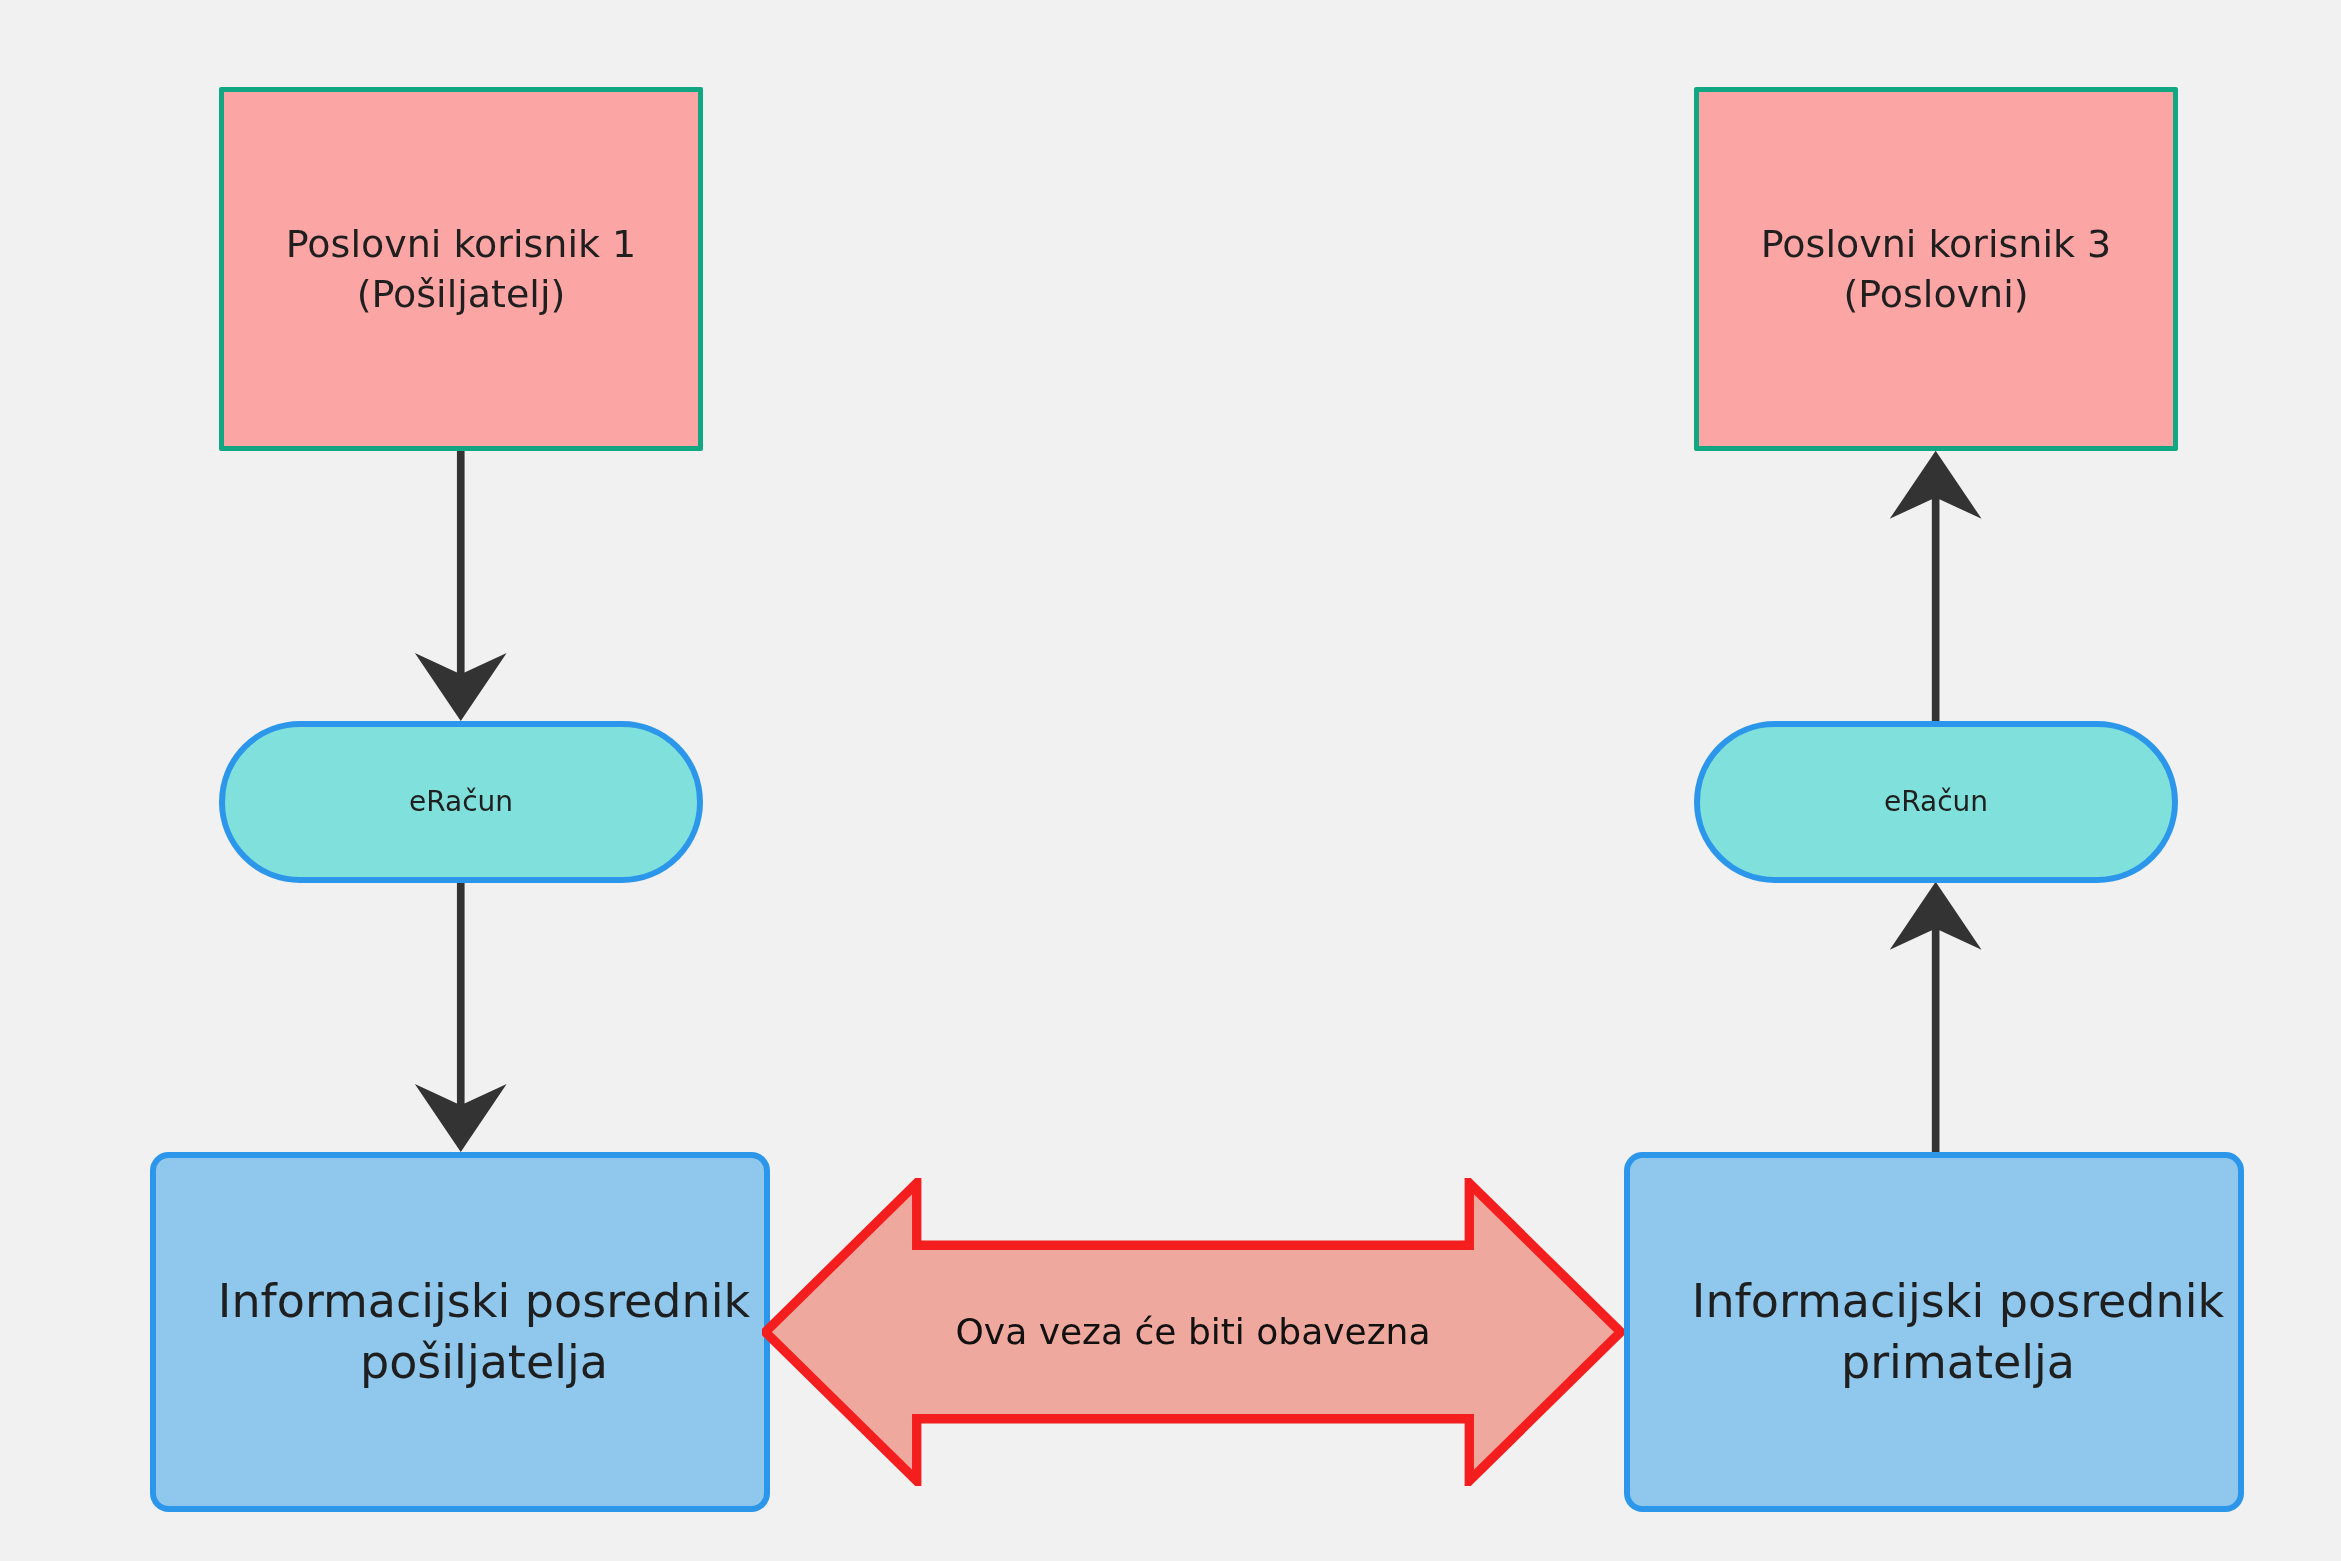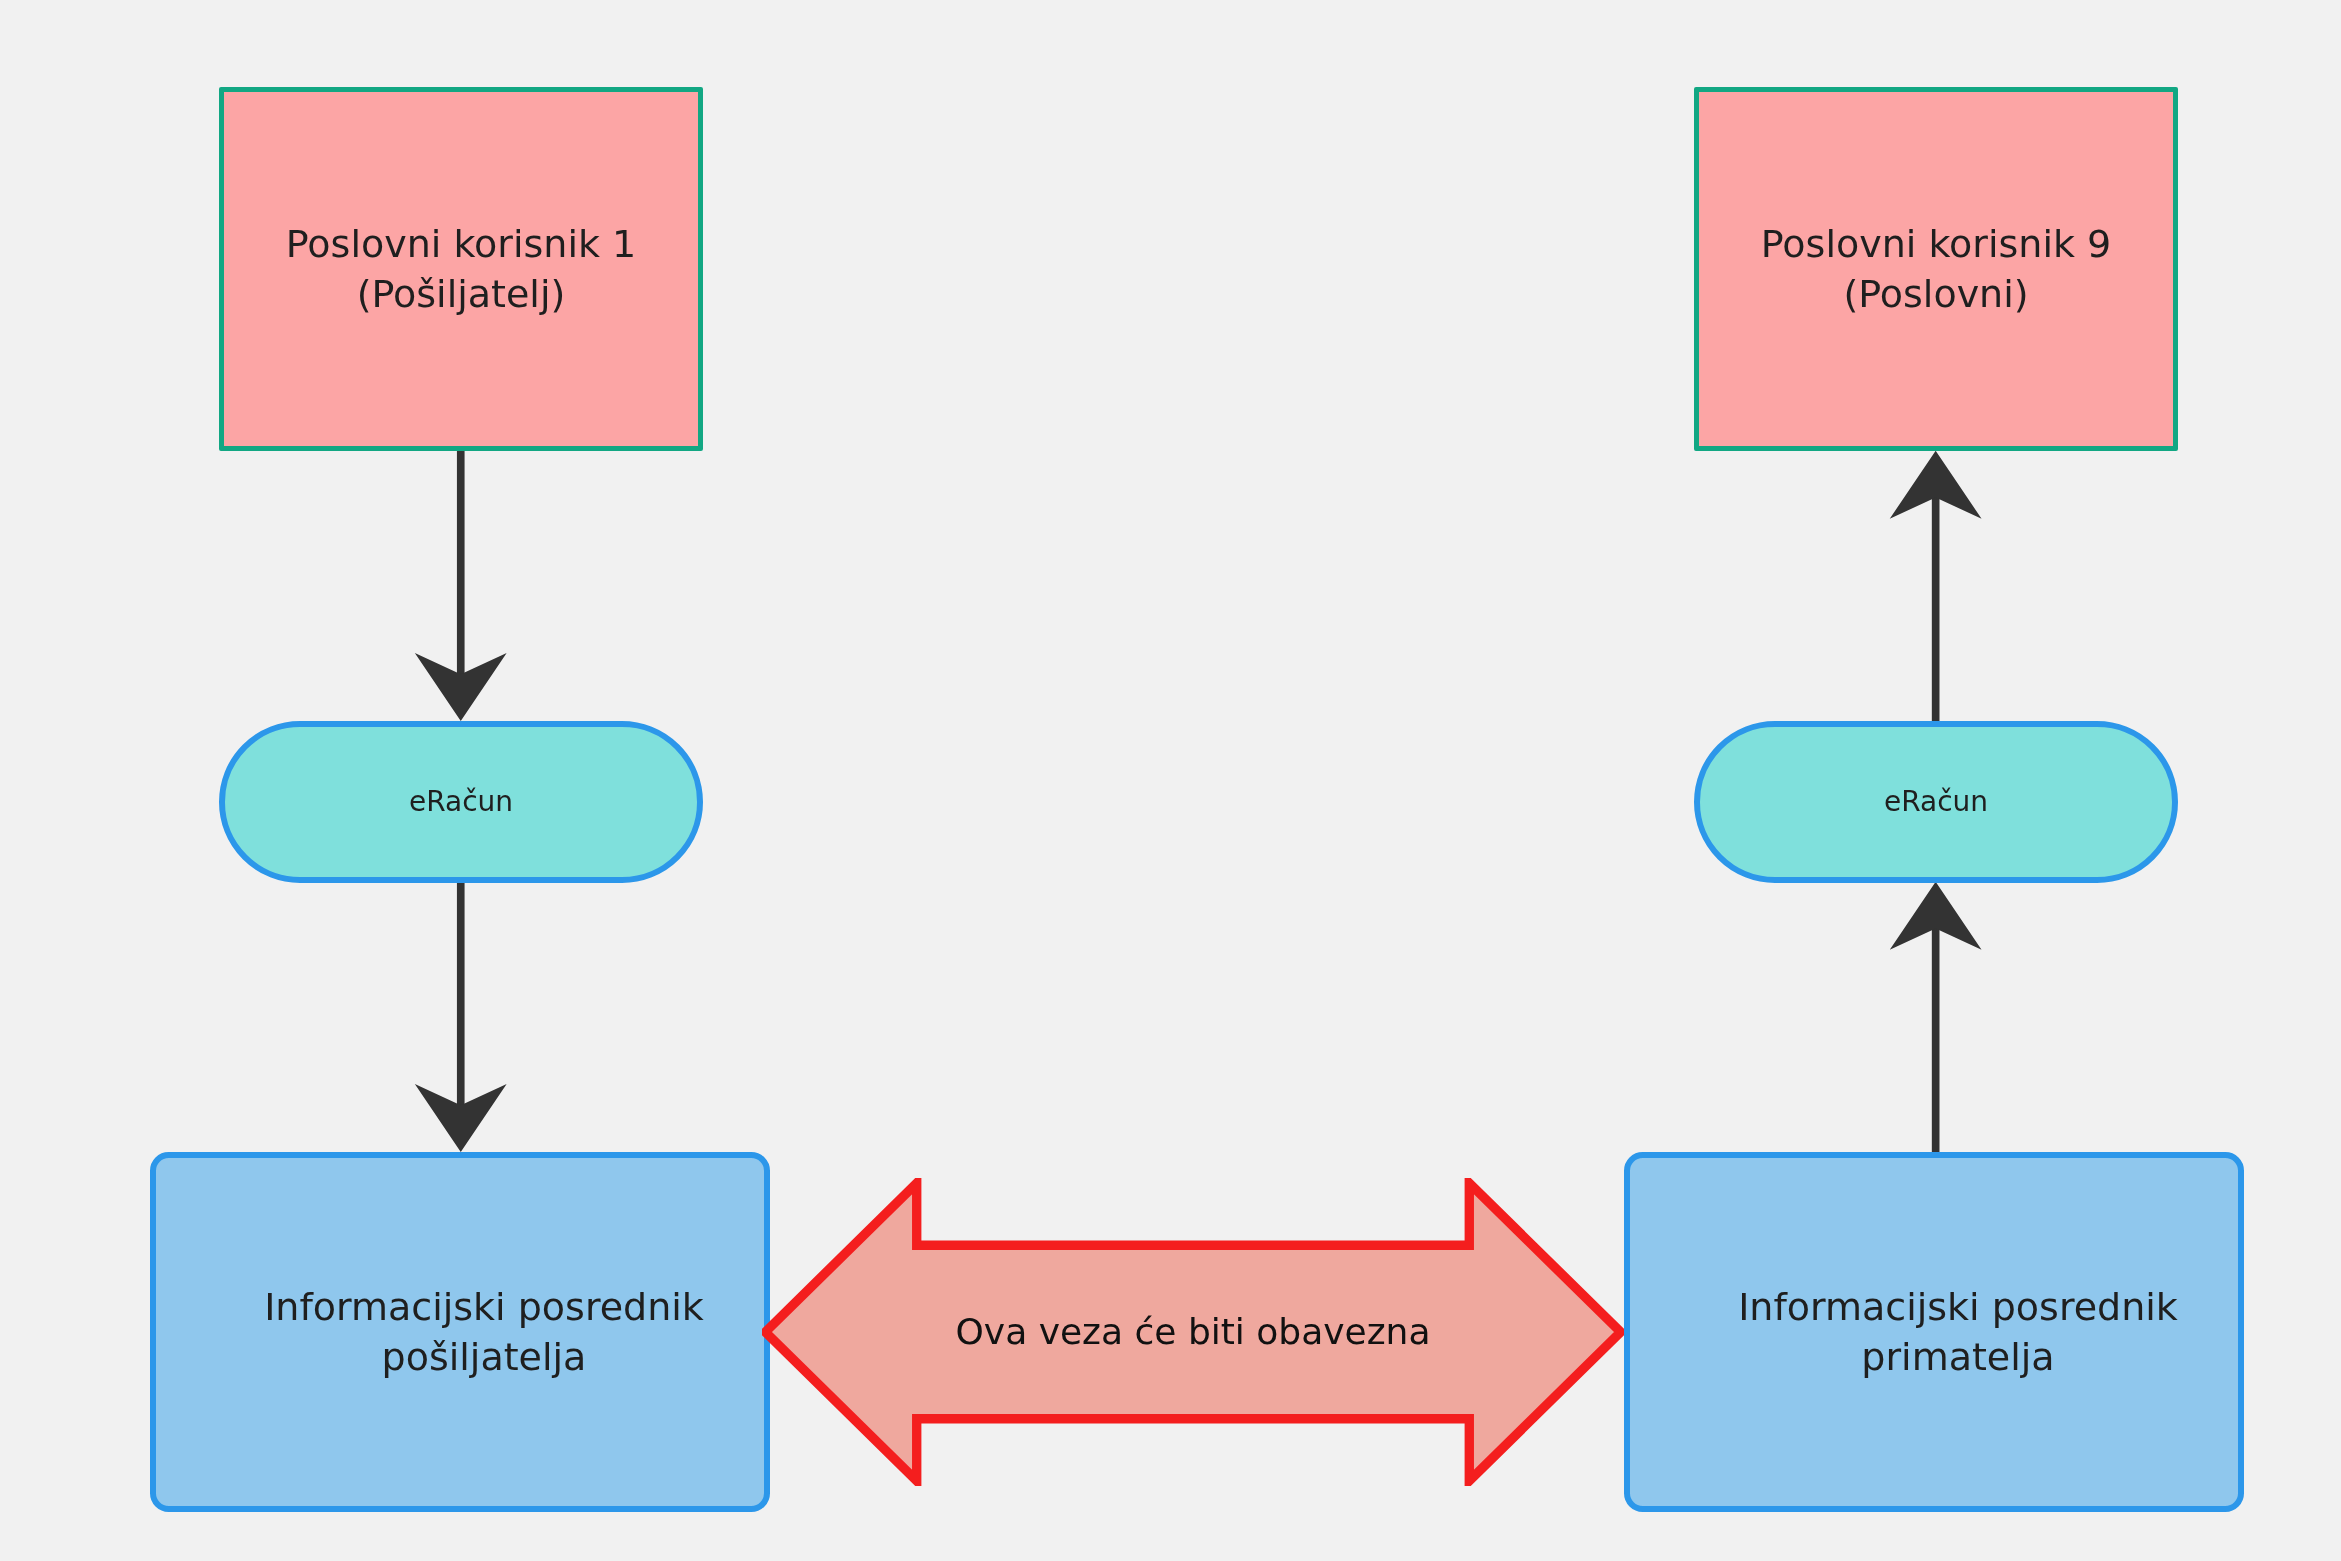--- a/index.html
+++ b/index.html
@@ -52,21 +52,21 @@
     border: 6px solid #2c97ea;
     border-radius: 849px;
     font-size: 28px;
   }
 
   
   .broker-box {
     background: #8fc7ed;
     border: 6px solid #2c97ea;
     border-radius: 18.7px;
-    font-size: 38px;
+    font-size: 46px;
     padding-left: 48px;
   }
 
   
   #connectors {
     position: absolute;
     left: 0;
     top: 0;
     width: 2342px;
     height: 1562px;
@@ -136,21 +136,21 @@
       <line x1="2277" y1="1355" x2="2277" y2="1071" stroke="#333333" stroke-width="9"></line>
       <path d="M 2277 1037 L 2331 1117 L 2277 1092 L 2223 1117 Z" fill="#333333"></path>
     </g>
   </svg>
 
   <div class="node actor-box" style="left:219px; top:87px; width:484px; height:364px;">
     <div class="label"><span>Poslovni korisnik 1</span><br><span>(Pošiljatelj)</span></div>
   </div>
 
   <div class="node actor-box" style="left:1694px; top:87px; width:484px; height:364px;">
-    <div class="label"><span>Poslovni korisnik 9</span><br><span>(Poslovni)</span></div>
+    <div class="label"><span>Poslovni korisnik 3</span><br><span>(Poslovni)</span></div>
   </div>
 
   <div class="node doc-pill" style="left:219px; top:721px; width:484px; height:162px;">
     <div class="label">eRačun</div>
   </div>
 
   <div class="node doc-pill" style="left:1694px; top:721px; width:484px; height:162px;">
     <div class="label">eRačun</div>
   </div>
 

